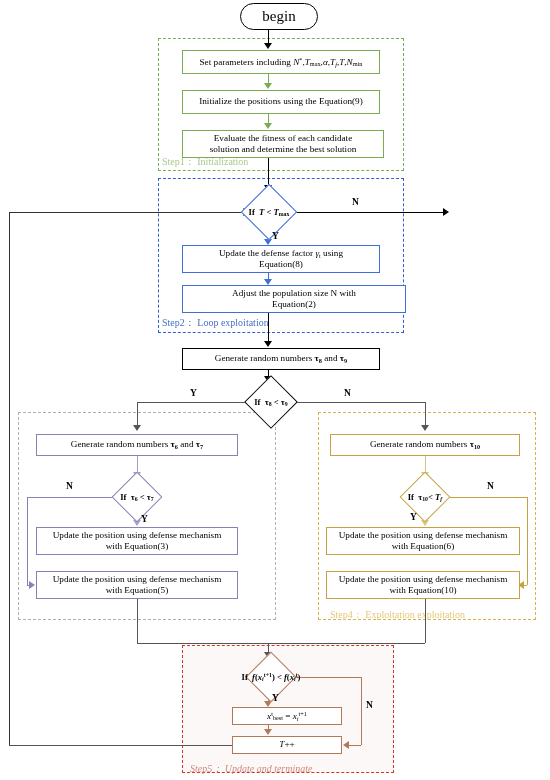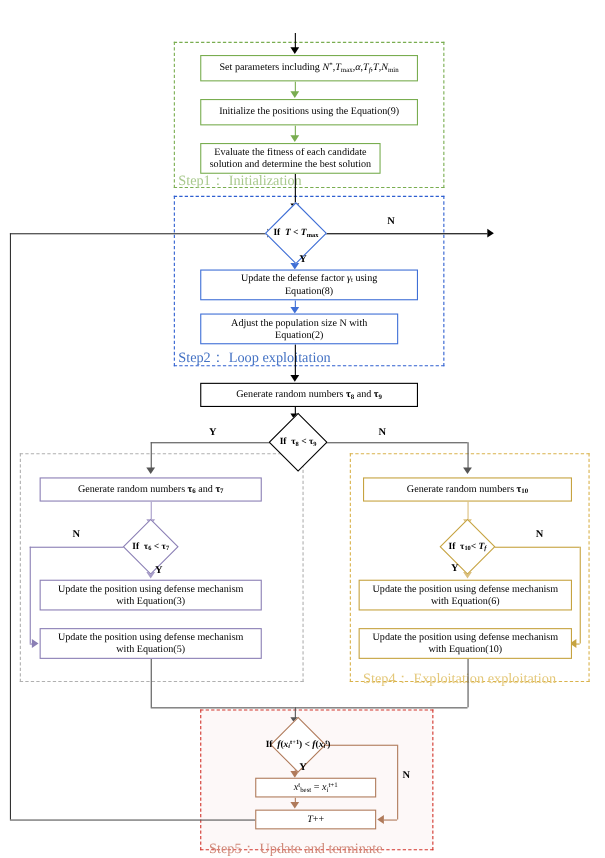--- a/index.html
+++ b/index.html
@@ -24,21 +24,21 @@
   .lnh{height:0;border-top-width:1.4px;border-top-style:solid;}
   .arw{position:absolute;width:0;height:0;z-index:4;}
   .arw-d{border-left:4px solid transparent;border-right:4px solid transparent;border-top-width:6px;border-top-style:solid;}
   .arw-r{border-top:4px solid transparent;border-bottom:4px solid transparent;border-left-width:6px;border-left-style:solid;}
   .arw-l{border-top:4px solid transparent;border-bottom:4px solid transparent;border-right-width:6px;border-right-style:solid;}
 
   .elabel{position:absolute;font-size:9.5px;font-weight:bold;color:#000;z-index:7;font-family:"Liberation Serif",serif;}
 
   
   .group{position:absolute;box-sizing:border-box;border-width:1.3px;border-style:dashed;z-index:1;}
-  .glabel{position:absolute;font-size:13px;z-index:2;white-space:nowrap;}
+  .glabel{position:absolute;font-size:10px;z-index:2;white-space:nowrap;}
 
   
   .g1{border-color:#79ad50;background:rgba(255,255,255,0);}
   .t1 .proc{border-color:#79ad50;}
   .lbl1{color:#a9c98e;}
   .g2{border-color:#2f5fd0;}
   .t2 .proc{border-color:#3f6fd6;}
   .lbl2{color:#4472c4;}
   .g3{border-color:#b0b0b0;}
   .t3 .proc{border-color:#8b7fb5;}
@@ -64,45 +64,46 @@
 
   <div class="group g2" style="left:158px;top:178px;width:246px;height:155px;"></div>
   <div class="glabel lbl2" style="left:162px;top:316px;">Step2：  Loop exploitation</div>
 
   <div class="group g3" style="left:18px;top:412px;width:258px;height:208px;"></div>
 
   <div class="group g4" style="left:318px;top:412px;width:218px;height:208px;"></div>
   <div class="glabel lbl4" style="left:330px;top:608px;">Step4：  Exploitation exploitation</div>
 
   <div class="group g5" style="left:182px;top:645px;width:212px;height:128px;"></div>
-  <div class="glabel lbl5" style="left:190px;top:762px;">Step5：  Update and terminate</div>
-
+  <div class="glabel lbl5" style="left:190px;top:762px;font-style:italic;">Step5：  Update and terminate</div>
+
+  <div class="node term" style="left:240px;top:3px;width:78px;height:27px;">begin</div>
 
 
   <div class="t1">
     <div class="node proc" style="left:182px;top:50px;width:198px;height:24px;">
       <span>Set parameters including <i>N</i><sup>*</sup>,<i>T</i><sub>max</sub>,<i>α</i>,<i>T<sub>f</sub></i>,<i>T</i>,<i>N</i><sub>min</sub></span>
     </div>
     <div class="node proc" style="left:182px;top:90px;width:198px;height:24px;">Initialize the positions using the Equation(9)</div>
-    <div class="node proc" style="left:182px;top:130px;width:164px;height:28px;">
+    <div class="node proc" style="left:182px;top:130px;width:202px;height:28px;">
       <span>Evaluate the fitness of each candidate<br>solution and determine the best solution</span>
     </div>
   </div>
 
   <div class="t2">
     <div class="diamond" style="left:249px;top:192px;width:40px;height:40px;">
       <div class="dshape" style="border:1.4px solid #3f6fd6;"></div>
       <div class="dlabel" style="transform:translateX(0px);">
         <span><b>If&nbsp;&nbsp;<i>T</i> &lt; <i>T</i><sub>max</sub></b></span>
       </div>
     </div>
     <div class="node proc" style="left:182px;top:245px;width:198px;height:28px;">
       <span>Update the defense factor <i>γ</i><sub>t</sub> using<br>Equation(8)</span>
     </div>
-    <div class="node proc" style="left:182px;top:285px;width:180px;height:28px;">
+    <div class="node proc" style="left:182px;top:285px;width:224px;height:28px;">
       <span>Adjust the population size N with<br>Equation(2)</span>
     </div>
   </div>
 
   <div class="node proc" style="left:182px;top:348px;width:198px;height:22px;border-color:#000;">
     <span>Generate random numbers <b>τ<sub>8</sub></b> and <b>τ<sub>9</sub></b></span>
   </div>
 
   <div class="diamond" style="left:252px;top:383px;width:38px;height:38px;">
     <div class="dshape" style="border:1.4px solid #000;"></div>

